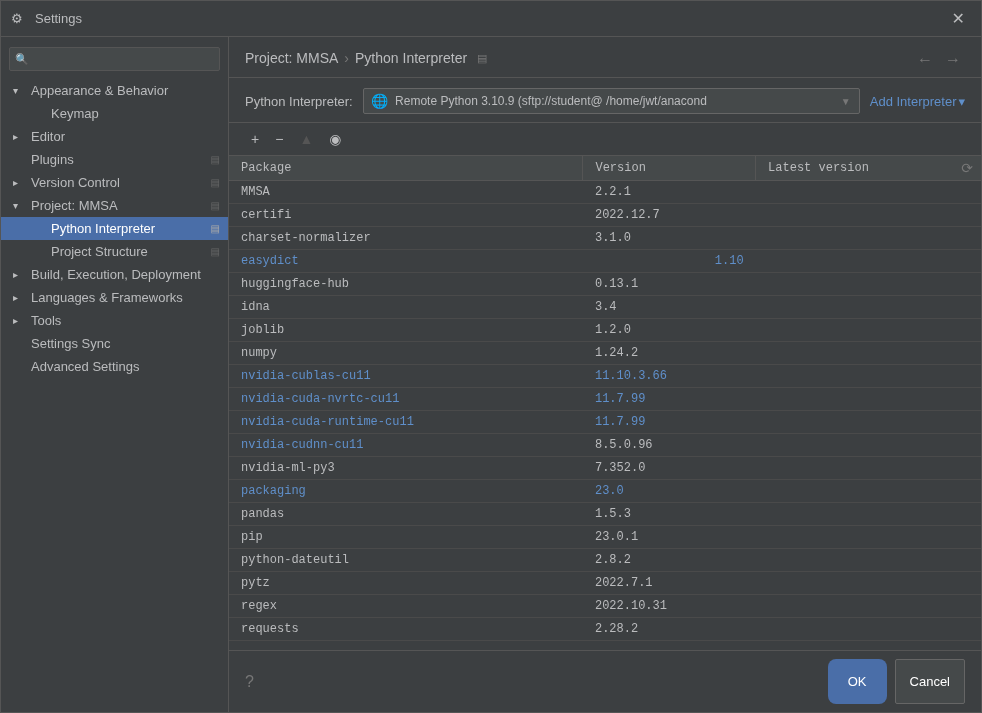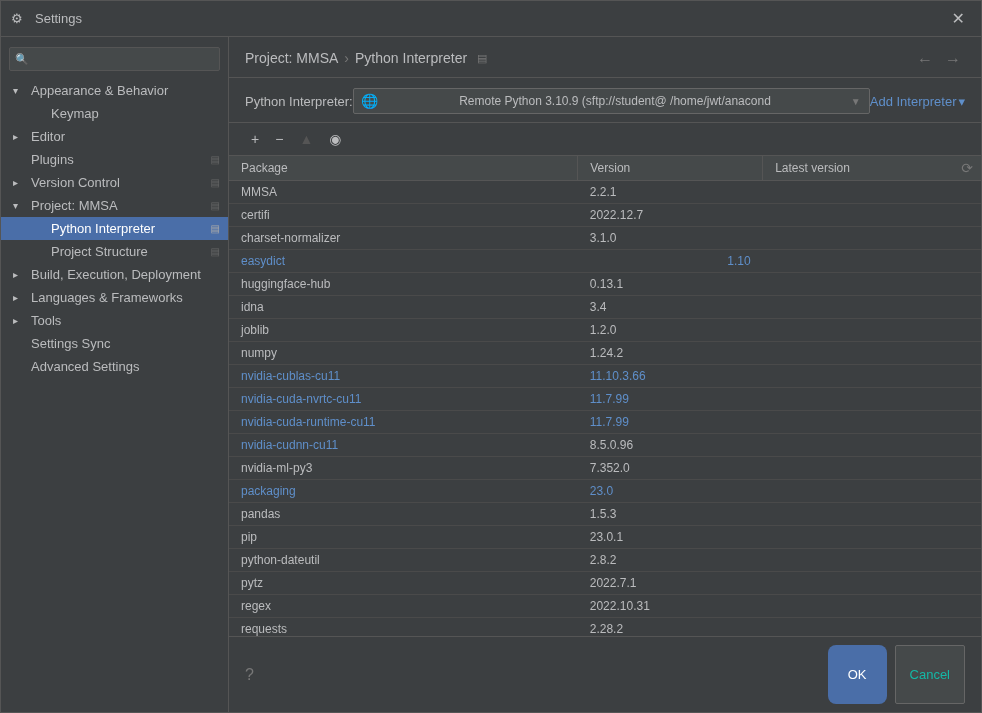--- a/index.html
+++ b/index.html
@@ -162,20 +162,21 @@
       font-size: 16px;
       padding: 2px 4px;
       cursor: pointer;
     }
 
     
     .interpreter-section {
       padding: 10px 16px 8px 16px;
       display: flex;
       align-items: center;
+      gap: 10px;
       border-bottom: 1px solid #555;
     }
 
     .interpreter-label {
       color: #bbbcbe;
       font-size: 13px;
       white-space: nowrap;
     }
 
     .interpreter-select {
@@ -197,21 +198,20 @@
       color: #5f8fca;
       font-size: 14px;
     }
 
     .interpreter-select .text {
       flex: 1;
       overflow: hidden;
       text-overflow: ellipsis;
       white-space: nowrap;
       font-size: 12px;
-      text-align: center;
     }
 
     .interpreter-select .dropdown-arrow {
       color: #777;
       font-size: 10px;
     }
 
     .add-interpreter-btn {
       color: #5f8fca;
       font-size: 13px;
@@ -239,20 +239,21 @@
       border: none;
       background: none;
     }
     .toolbar-btn.disabled { color: #555; cursor: default; }
 
     
     .pkg-table-wrap {
       flex: 1;
       overflow-y: auto;
       overflow-x: hidden;
+      font-family: Liberation Mono, monospace;
     }
 
     .pkg-table {
       width: 100%;
       border-collapse: collapse;
     }
 
     .pkg-table thead tr {
       background: #45494a;
       border-bottom: 1px solid #555;
@@ -305,23 +306,23 @@
       color: #fff;
       border: none;
       padding: 5px 20px;
       font-size: 13px;
       cursor: pointer;
       border-radius: 8px;
     }
 
     .btn-cancel {
       background: #45494a;
-      color: #14b8a6;
+      color: #ffffff;
       border: 1px solid #666;
-      padding: 21px 14px;
+      padding: 14px 14px;
       font-size: 13px;
       cursor: pointer;
       border-radius: 2px;
     }
 
     
     ::-webkit-scrollbar { width: 8px; }
     ::-webkit-scrollbar-track { background: #3c3f41; }
     ::-webkit-scrollbar-thumb { background: #555; border-radius: 4px; }
 

